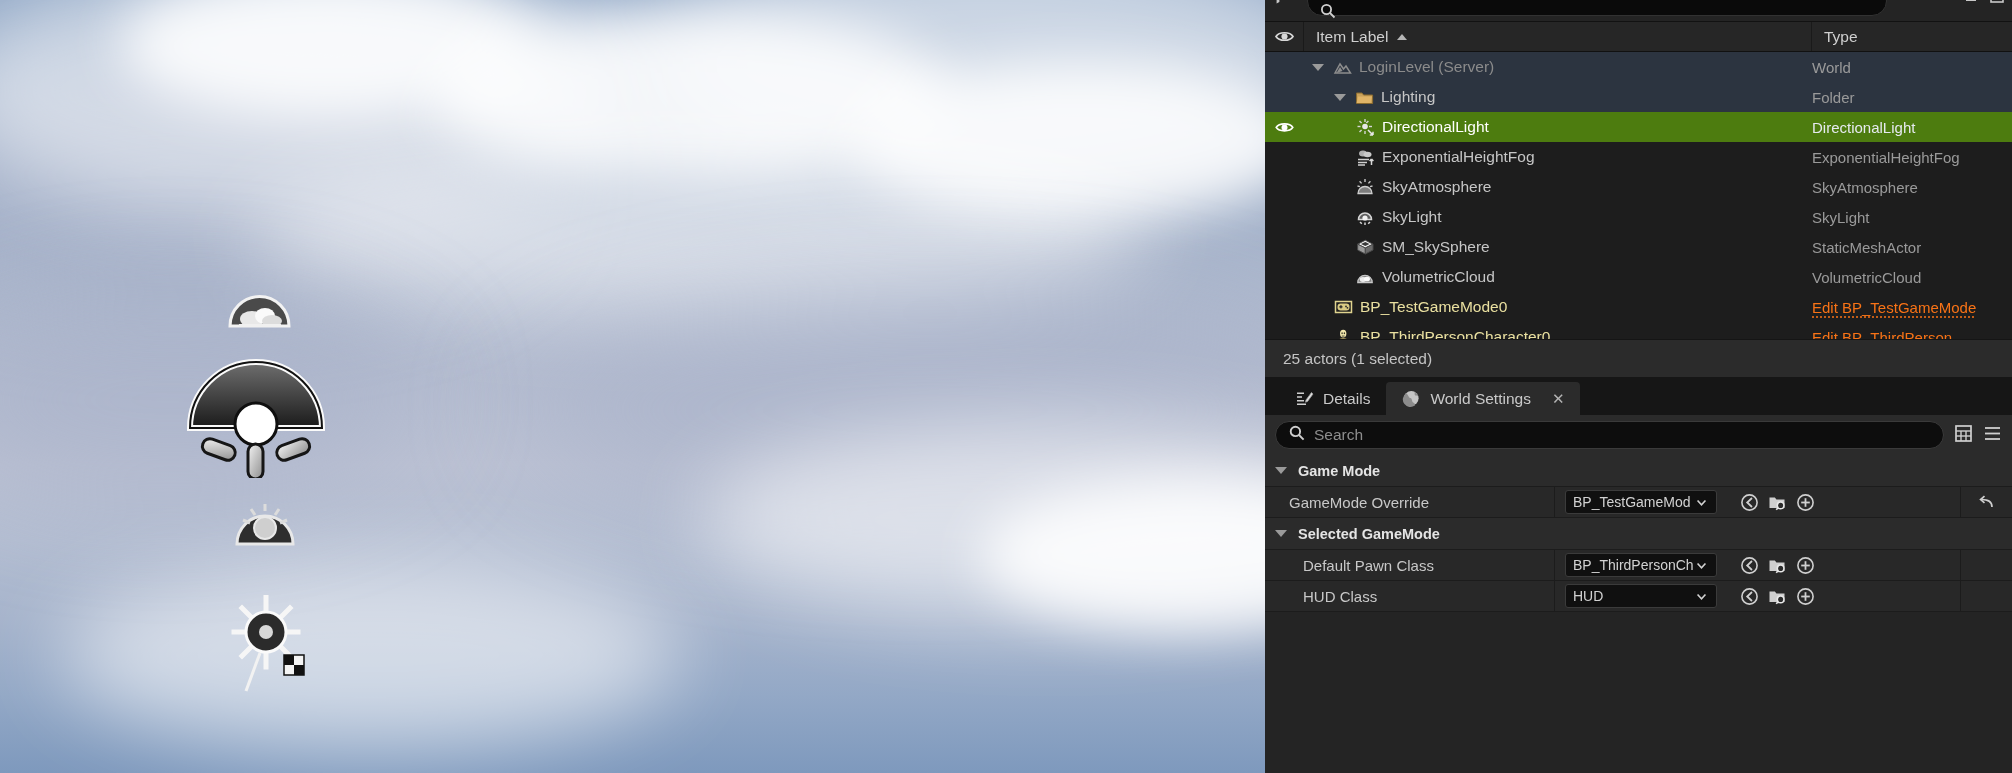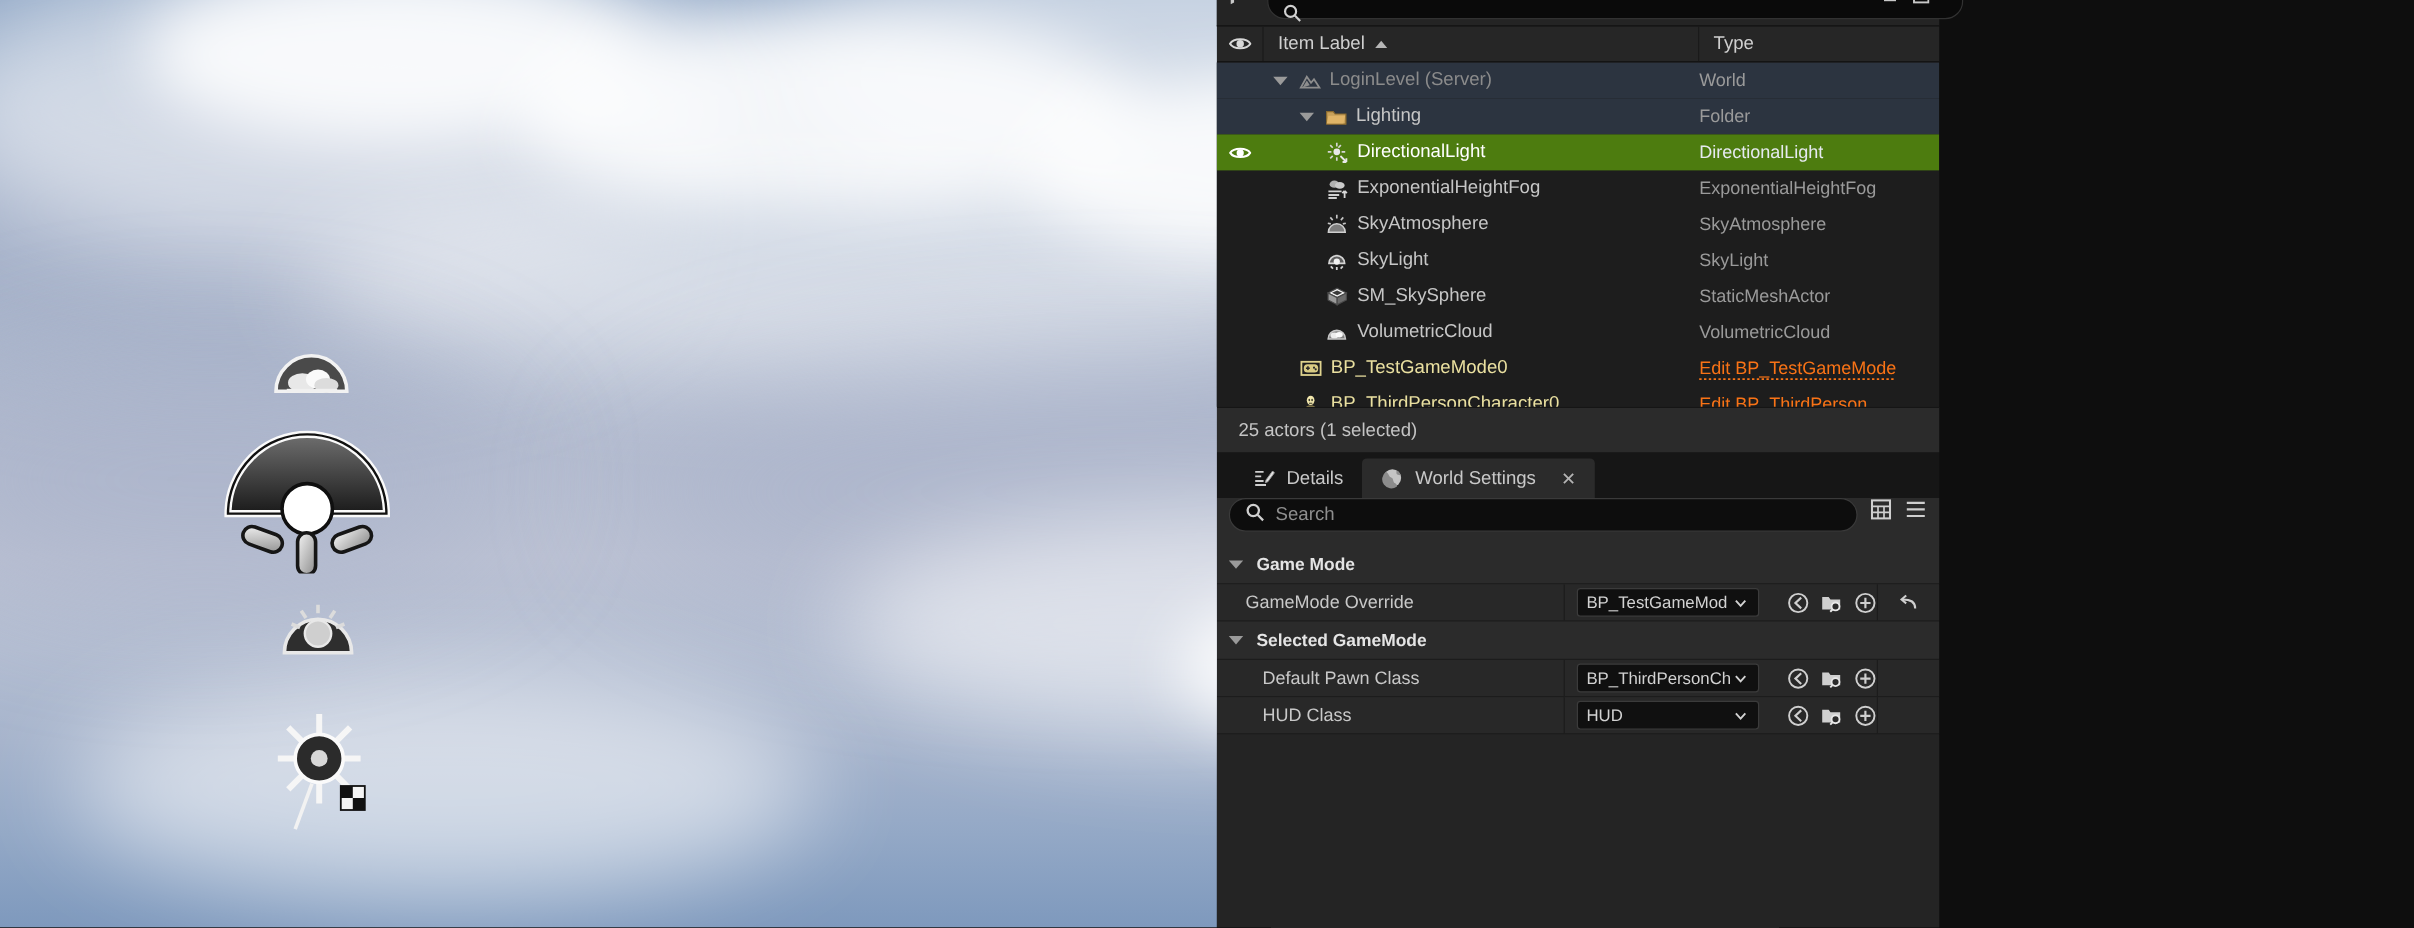--- a/index.html
+++ b/index.html
@@ -1,19 +1,19 @@
 <!DOCTYPE html>
 <html><head>
 <meta charset="utf-8">
 <style>
   * { margin:0; padding:0; box-sizing:border-box; }
   html,body { width:2012px; height:773px; overflow:hidden; background:#0e0e0e;
     font-family:"Liberation Sans", sans-serif; }
 
-  #app { position:relative; width:1616px; height:773px; display:flex; }
+  #app { position:relative; width:2012px; height:773px; display:flex; }
 
   
   #viewport { position:relative; width:1265px; height:773px; overflow:hidden;
     background:linear-gradient(180deg,#8ca4c4 0%,#9aadc8 18%,#aab6cc 34%,#b4bcd0 48%,
       #bcc2d4 60%,#b4bed2 70%,#a6b4cc 80%,#93a8c6 90%,#7e99bd 100%); }
   .cloud { position:absolute; border-radius:50%; filter:blur(26px);
     background:rgba(255,255,255,.85); }
   .cloud2 { position:absolute; border-radius:50%; filter:blur(40px);
     background:rgba(255,255,255,.55); }
   .haze { position:absolute; border-radius:50%; filter:blur(55px);
@@ -74,21 +74,21 @@
 
   
   #tabs { height:38px; background:#161616; display:flex; align-items:flex-end;
     flex:0 0 38px; padding-left:14px; }
   .tab { height:33px; display:flex; align-items:center; gap:9px; padding:0 16px;
     font-size:15.5px; color:#c9c9c9; border-radius:4px 4px 0 0; }
   .tab.active { background:#2b2b2b; }
   .tab .x { margin-left:12px; color:#b4b4b4; font-size:15px; }
 
   
-  #det-search-row { height:40px; background:#2b2b2b; display:flex; align-items:flex-start;
+  #det-search-row { height:40px; background:#2b2b2b; display:flex; align-items:center;
     padding:0 10px; gap:10px; flex:0 0 40px; }
   #det-search { flex:1; height:28px; background:#0d0d0d; border:1px solid #3a3a3a;
     border-radius:14px; display:flex; align-items:center; gap:9px; padding-left:13px; }
   #det-search .ph { color:#8e8e8e; font-size:15.5px; }
 
   
   #props { flex:1; background:#242424; overflow:hidden; }
   .cat { height:32px; display:flex; align-items:center; gap:9px; padding-left:10px;
     background:#2b2b2b; color:#e4e4e4; font-size:14.5px; font-weight:bold;
     border-bottom:1px solid #1c1c1c; }

